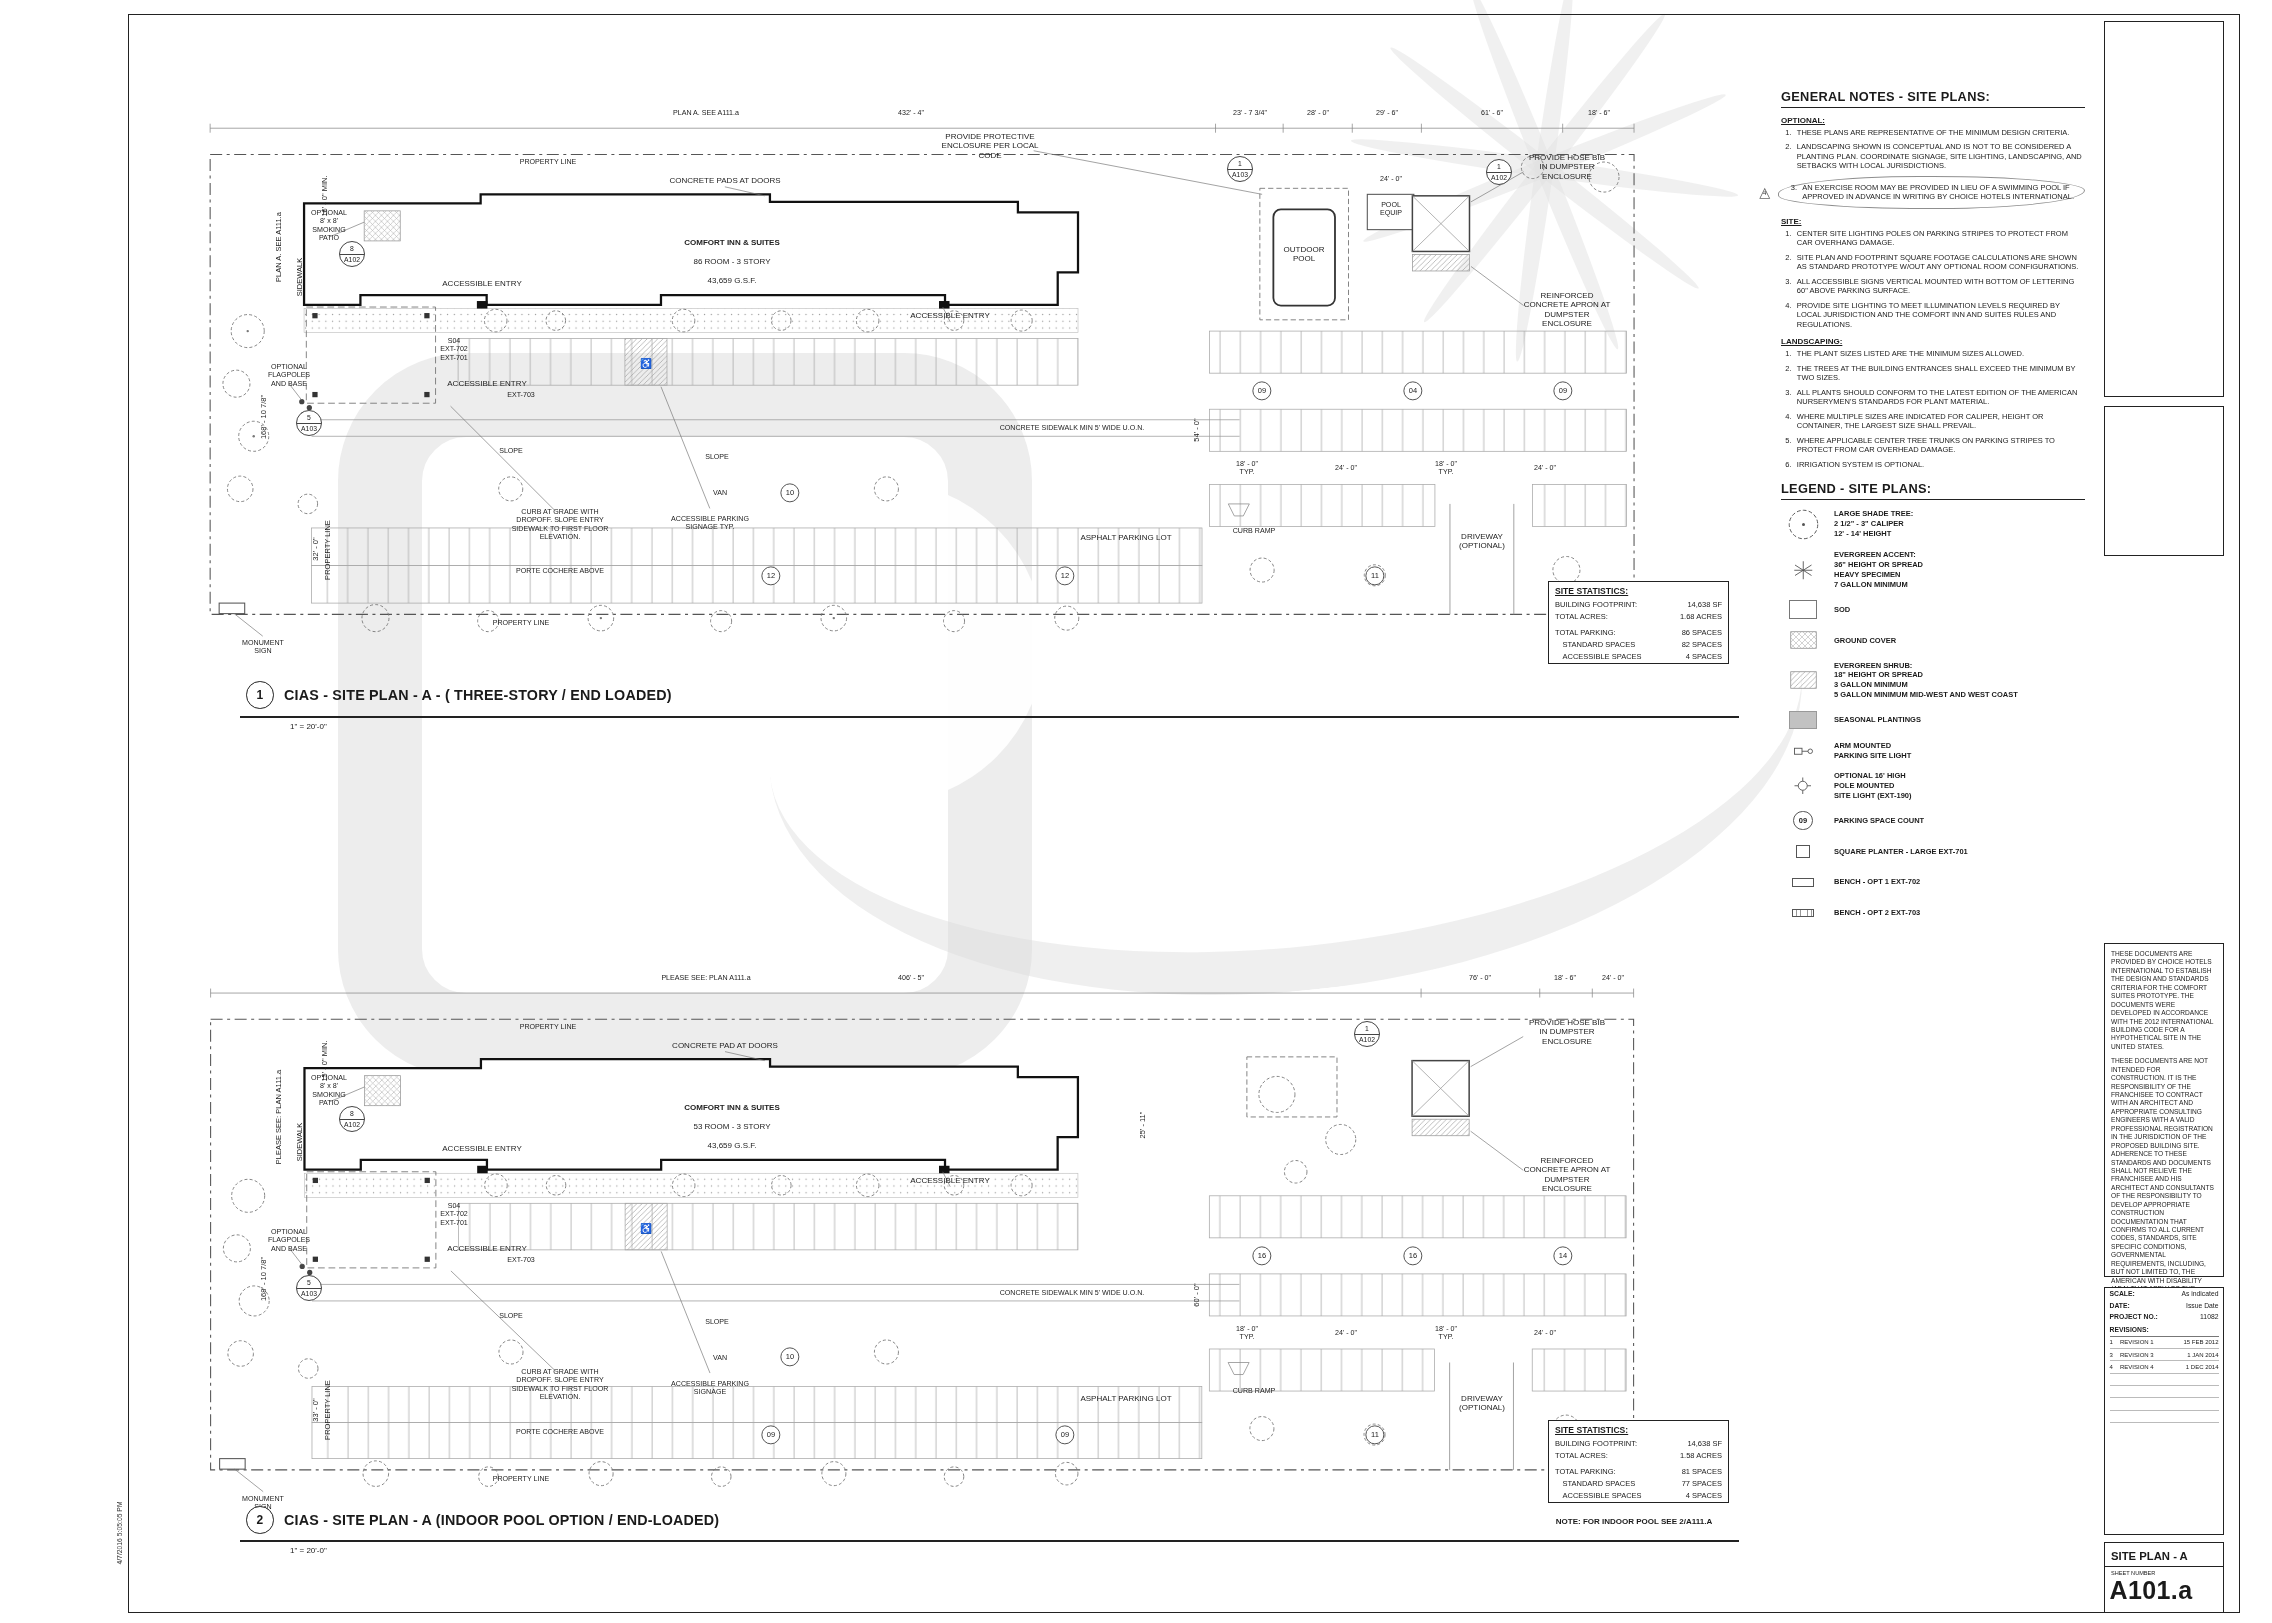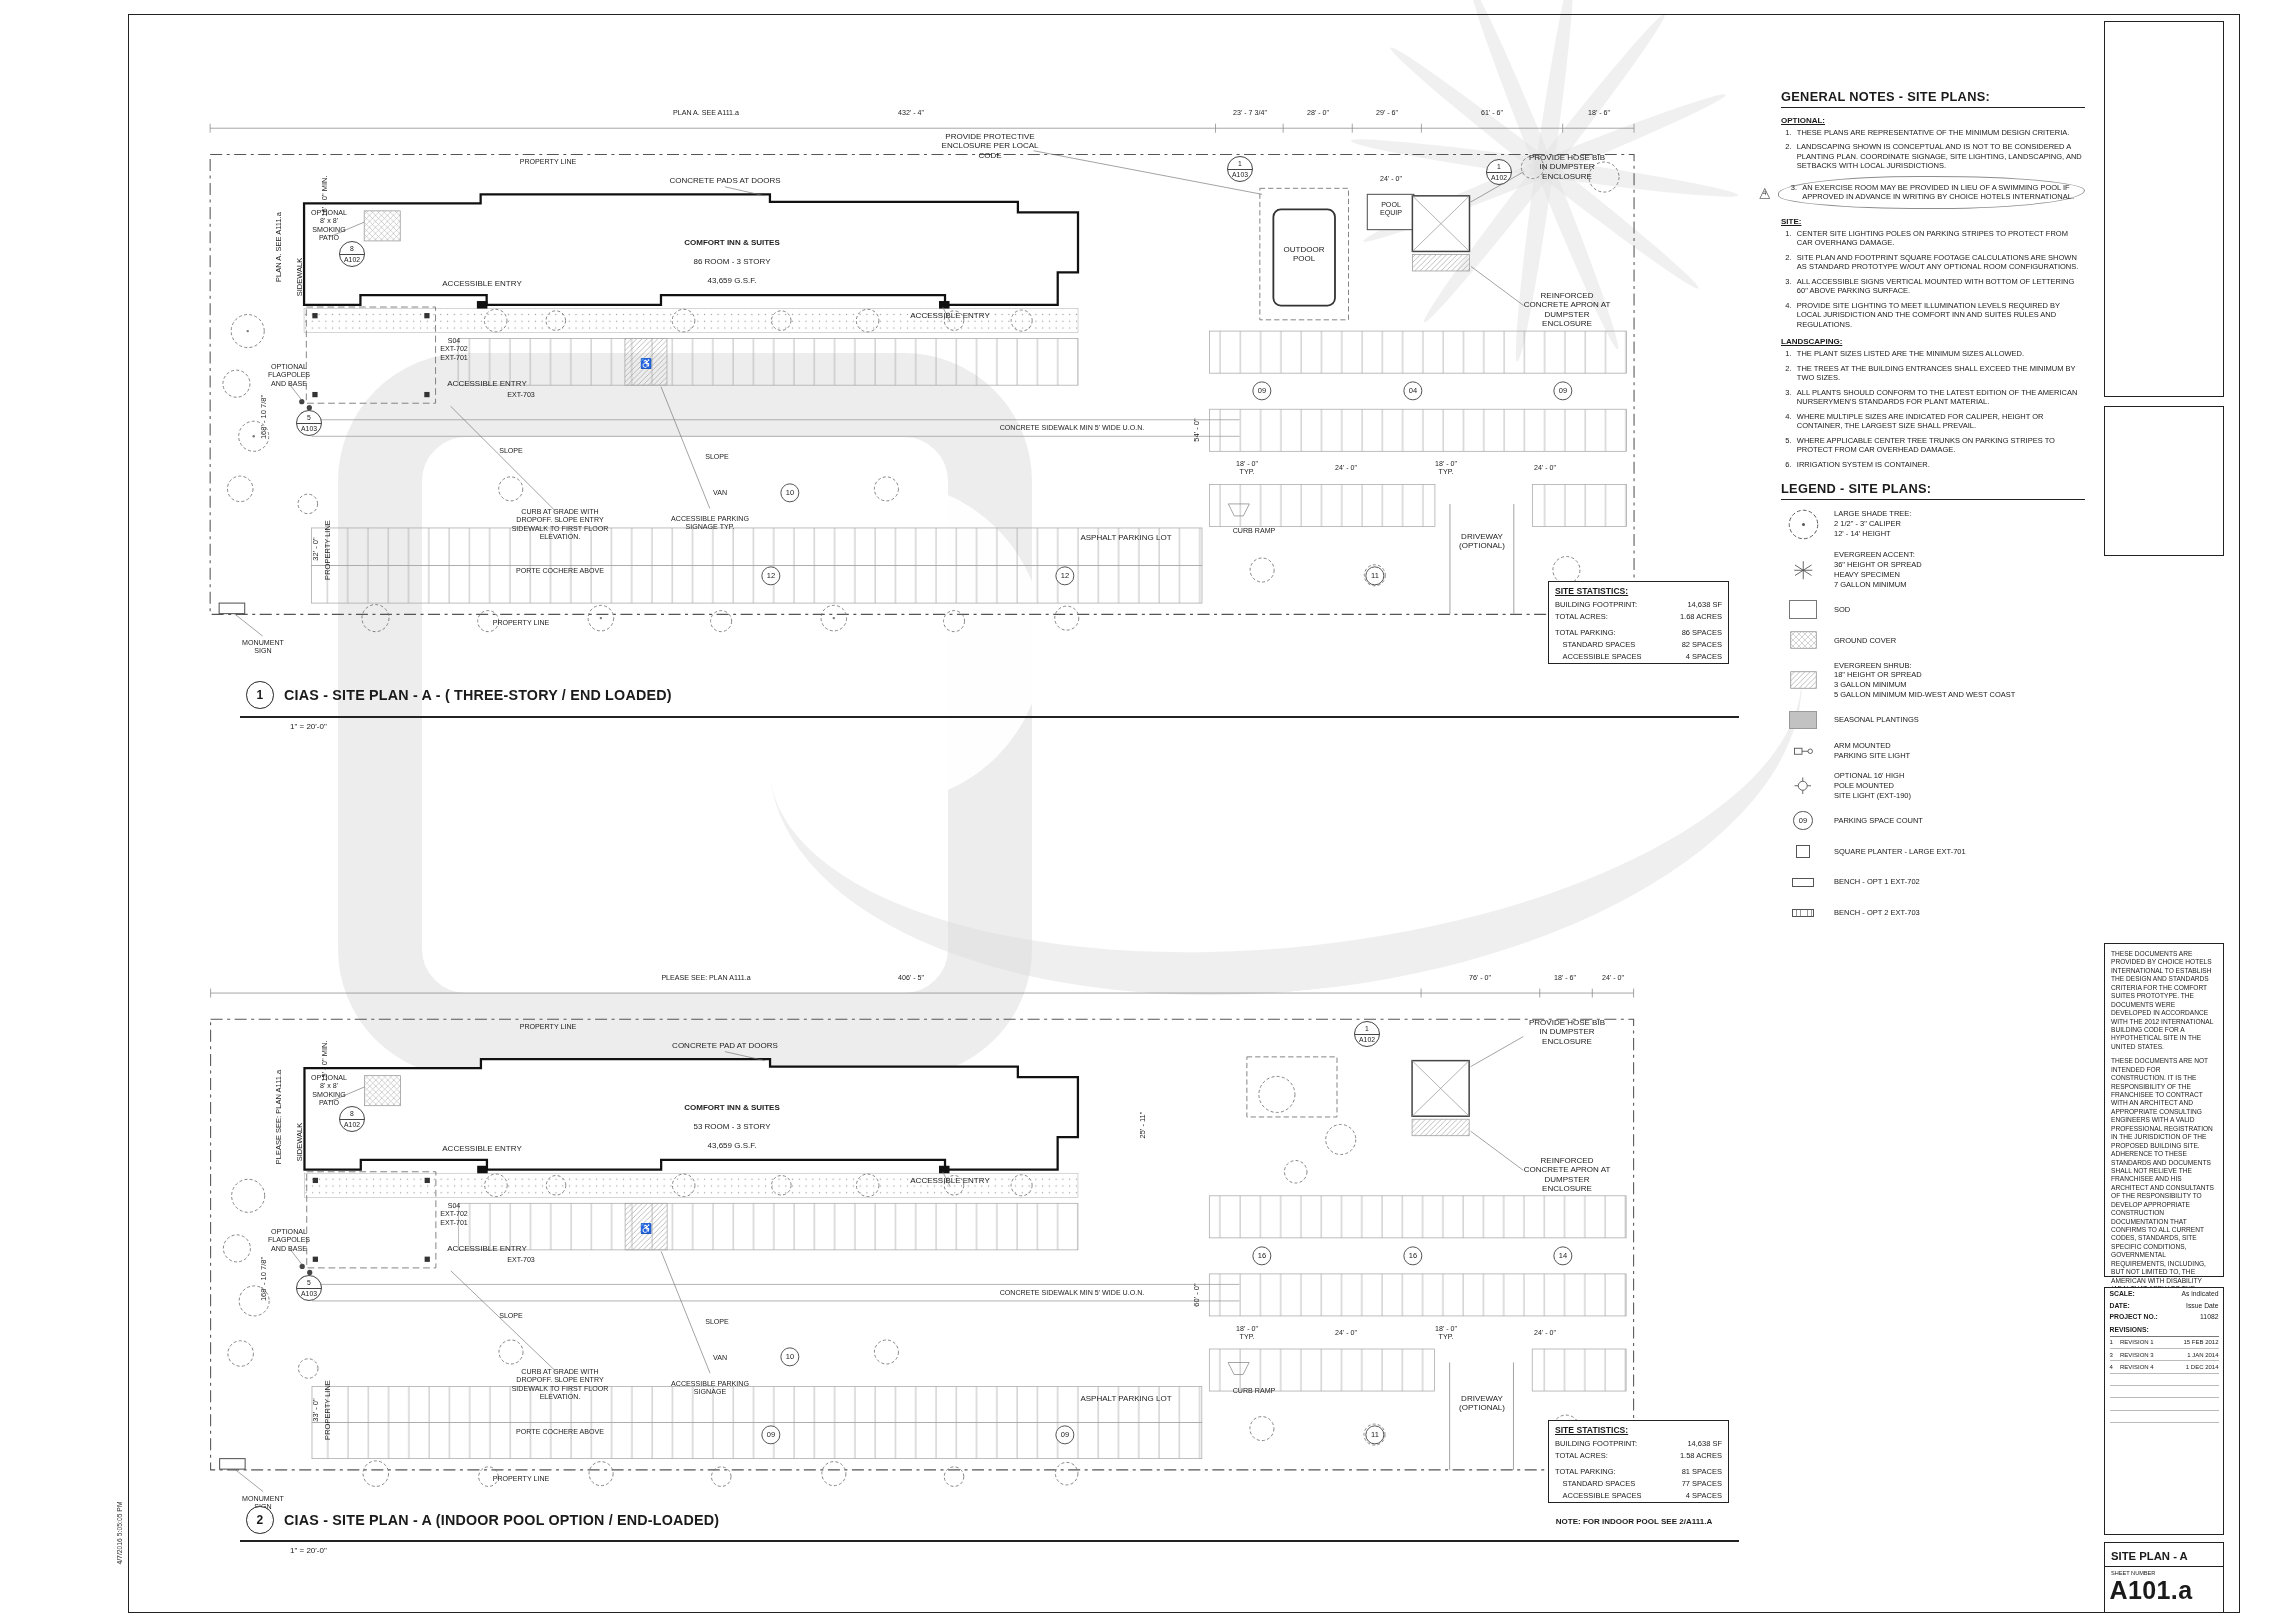--- a/index.html
+++ b/index.html
@@ -49,21 +49,21 @@
   .aside-head{font-size:12.8px;font-weight:bold;letter-spacing:0.3px;border-bottom:1.8px solid #222;padding-bottom:3px;margin-bottom:7.5px;}
   .nsec-h{font-size:8px;font-weight:bold;text-decoration:underline;margin:7.5px 0 3px;}
   .nitem{display:flex;gap:5.3px;font-size:7.5px;line-height:1.3;margin-bottom:4.5px;position:relative;}
   .nitem .nn{width:10.5px;flex:none;text-align:right;}
   .nitem .nt{flex:1;}
   .clouded{border:1.2px solid #8f8f8f;border-radius:48% 52% 50% 50%/55% 45% 58% 42%;padding:6px 7.5px;margin-left:-3px;}
   .tri{position:absolute;left:-22.5px;top:7.5px;width:16.5px;height:16.5px;}
   .tri-g{position:absolute;inset:0;font-size:14.3px;line-height:16.5px;color:#666;text-align:center;}
   .tri-n{position:absolute;inset:0;font-size:6px;line-height:19.5px;text-align:center;font-weight:normal;color:#333;}
   
-  .litem{display:flex;align-items:center;gap:9px;margin-bottom:9.8px;min-height:21px;}
+  .litem{display:flex;align-items:center;gap:9px;margin-bottom:9.8px;min-height:21px;font-weight:bold;}
   .lsym{flex:0 0 44px;display:flex;justify-content:center;align-items:center;}
   .llab{font-size:7.5px;line-height:1.3;white-space:pre-line;}
   .shape-box{width:25.6px;height:16.5px;border:0.8px solid #777;background:#fff;}
   .shape-fill{width:25.6px;height:16.5px;border:0.8px solid #999;background:#c2c2c2;}
   .shape-sq{width:11.3px;height:11.3px;border:1px solid #555;background:#fff;}
   .shape-bench{width:19.5px;height:6.8px;border:1px solid #555;background:#fff;}
   .shape-bench2{width:19.5px;height:6.8px;border:1px solid #555;background:repeating-linear-gradient(90deg,#fff 0 3px,#999 3px 3.8px);}
   .lcount{width:17.3px;height:17.3px;border:0.9px solid #555;border-radius:50%;display:flex;align-items:center;justify-content:center;font-size:7.5px;background:#fff;}
   
   .rbox{position:absolute;left:2104px;width:120px;border:1.4px solid #222;background:#fff;box-sizing:border-box;z-index:2;}
@@ -607,21 +607,21 @@
     <div class="nitem">
       <span class="nn">4.</span>
       <span class="nt">WHERE MULTIPLE SIZES ARE INDICATED FOR CALIPER, HEIGHT OR CONTAINER, THE LARGEST SIZE SHALL PREVAIL.</span>
     </div>
     <div class="nitem">
       <span class="nn">5.</span>
       <span class="nt">WHERE APPLICABLE CENTER TREE TRUNKS ON PARKING STRIPES TO PROTECT FROM CAR OVERHEAD DAMAGE.</span>
     </div>
     <div class="nitem">
       <span class="nn">6.</span>
-      <span class="nt">IRRIGATION SYSTEM IS CONTAINER.</span>
+      <span class="nt">IRRIGATION SYSTEM IS OPTIONAL.</span>
     </div>
   </aside>
 
   <aside class="aside-legend">
     <div class="aside-head">LEGEND - SITE PLANS:</div>
 
     <div class="litem">
       <span class="lsym">
         <svg width="33" height="33" viewBox="0 0 44 44">
             <circle cx="22" cy="22" r="19" fill="none" stroke="#555" stroke-width="1.3" stroke-dasharray="5 3"></circle>

